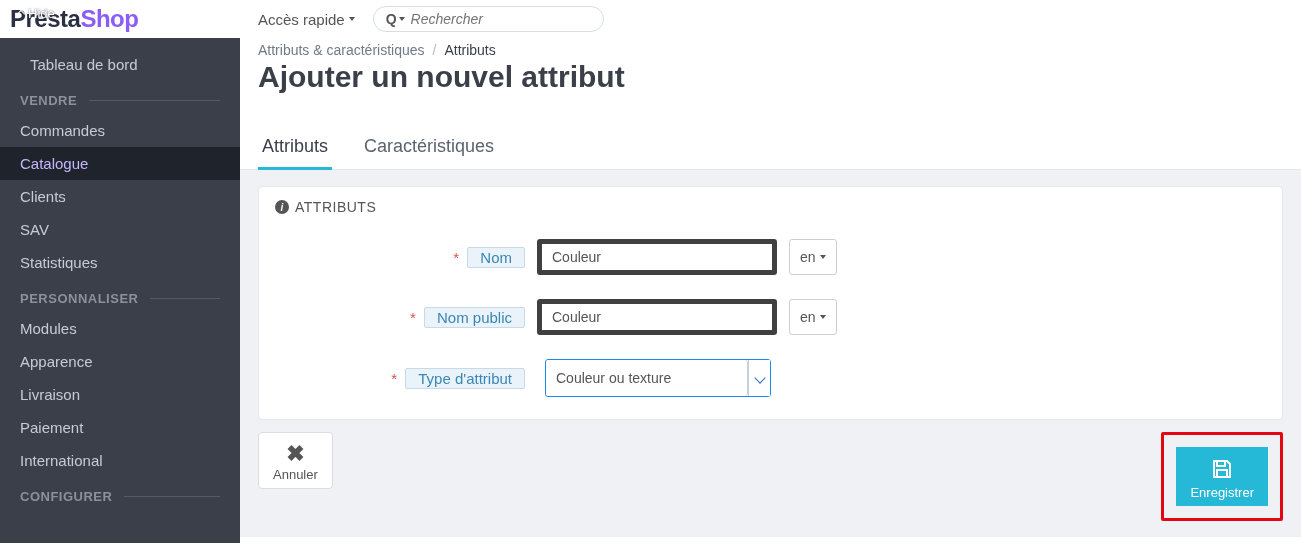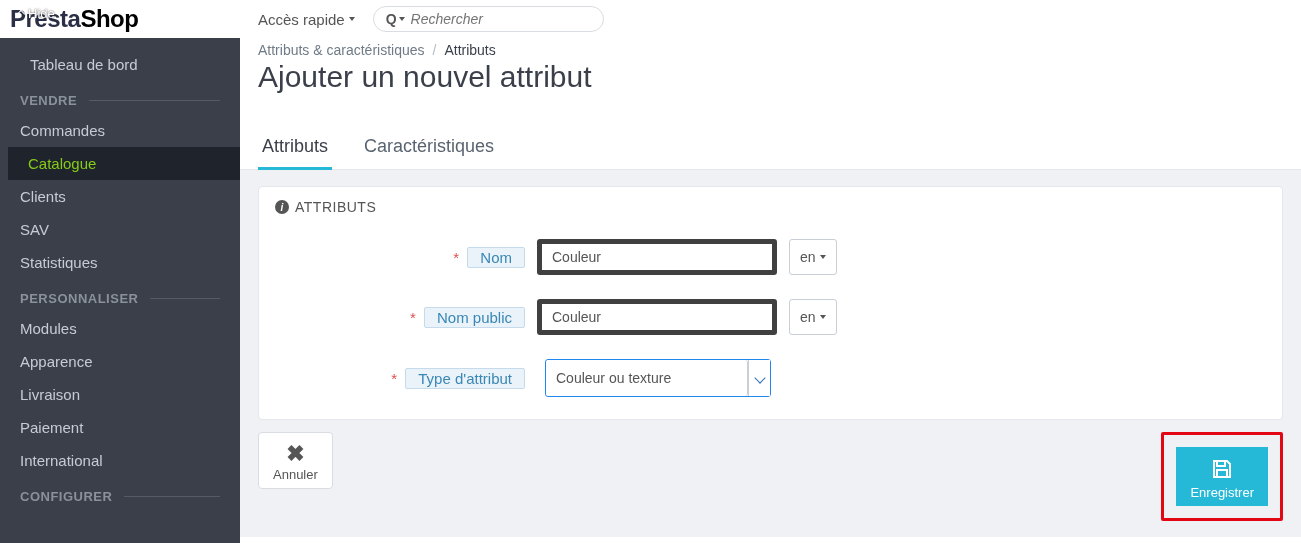--- a/index.html
+++ b/index.html
@@ -4,43 +4,43 @@
 <style>
 * { box-sizing: border-box; margin: 0; padding: 0; }
 body { font-family: -apple-system, "Helvetica Neue", Helvetica, Arial, sans-serif; font-size: 14px; color: #555; background: #fff; }
 
 
 .sidebar { position: fixed; left: 0; top: 0; bottom: 0; width: 240px; background: #3a3f49; color: #bbb; overflow: hidden; }
 .sidebar .logo { background: #fff; height: 38px; display: flex; align-items: center; padding: 0 10px; position: relative; }
 .sidebar .logo .hide { position: absolute; left: 18px; top: 6px; color: #fff; font-size: 13px; display: flex; align-items: center; gap: 4px; z-index: 2; text-shadow: 0 0 2px #333; }
 .sidebar .logo .brand { font-size: 24px; font-weight: 600; letter-spacing: -0.5px; }
 .sidebar .logo .brand1 { color: #2b2f46; }
-.sidebar .logo .brand2 { color: #000000; }
+.sidebar .logo .brand2 { color: #8b5cf6; }
 .sidebar .nav-section { padding-top: 10px; padding-left: 10px; }
 .sidebar .nav-item { display: block; padding: 8px 20px; color: #c6cbd4; font-size: 15px; cursor: pointer; }
-.sidebar .nav-item.active { background: #1f232c; color: #84cc16; margin-left: 8px; }
+.sidebar .nav-item.active { background: #1f232c; color: #c4b5fd; }
 .sidebar .nav-heading { display: flex; align-items: center; padding: 12px 20px 6px; color: #8a919c; font-size: 13px; font-weight: 600; letter-spacing: 0.5px; }
 .sidebar .nav-heading .line { flex: 1; height: 1px; background: #555b66; margin-left: 12px; }
 
 
 .main { margin-left: 240px; }
 
 
 .topbar { height: 38px; display: flex; align-items: center; padding: 0 18px; gap: 18px; }
 .topbar .quick { display: flex; align-items: center; gap: 4px; font-size: 15px; cursor: pointer; color: #555; }
 .topbar .search-wrap { display: flex; align-items: center; border: 1px solid #d9dde2; border-radius: 16px; padding: 4px 12px; gap: 6px; }
 .topbar .search-wrap .q { font-weight: 600; display: flex; align-items: center; }
 .topbar .search-wrap input { border: none; outline: none; font-size: 14px; color: #888; width: 180px; font-style: italic; background: transparent; }
 
 
 .page-header { padding: 4px 18px 14px; }
 .breadcrumb { color: #6f7b87; font-size: 14px; display: flex; align-items: center; gap: 8px; }
 .breadcrumb .sep { color: #b5bcc3; }
 .breadcrumb .current { color: #3a3f49; }
-.page-title { font-size: 30px; font-weight: 400; color: #3a3f49; margin-top: 2px; }
+.page-title { font-size: 30px; font-weight: 700; color: #3a3f49; margin-top: 2px; }
 
 
 .tabs { display: flex; gap: 28px; padding: 0 18px; border-bottom: 1px solid #e4e7ec; margin-top: 18px; }
 .tab { padding: 10px 4px; font-size: 18px; color: #5a6470; cursor: pointer; border-bottom: 3px solid transparent; margin-bottom: -1px; }
 .tab.active { border-bottom-color: #25b9d7; color: #3a3f49; }
 
 
 .panel-area { background: #eff1f4; padding: 16px 18px; }
 .panel { background: #fff; border: 1px solid #e4e7ec; border-radius: 4px; }
 .panel-heading { padding: 12px 16px; color: #555; font-size: 14px; display: flex; align-items: center; gap: 6px; }

